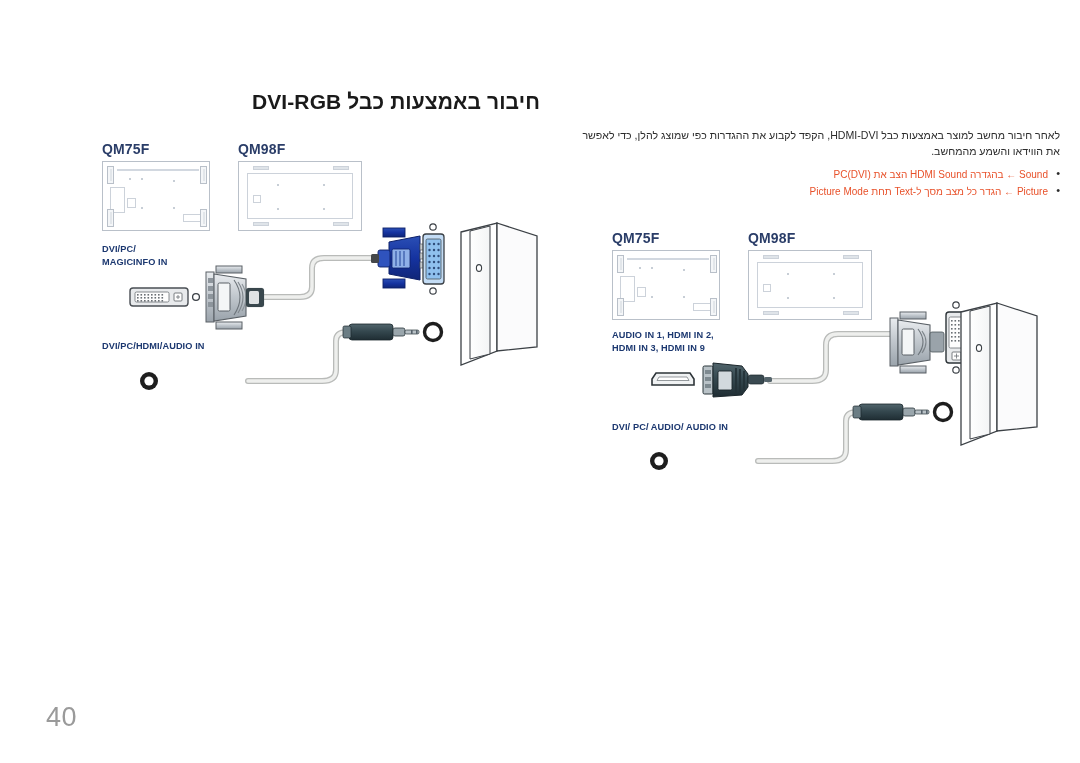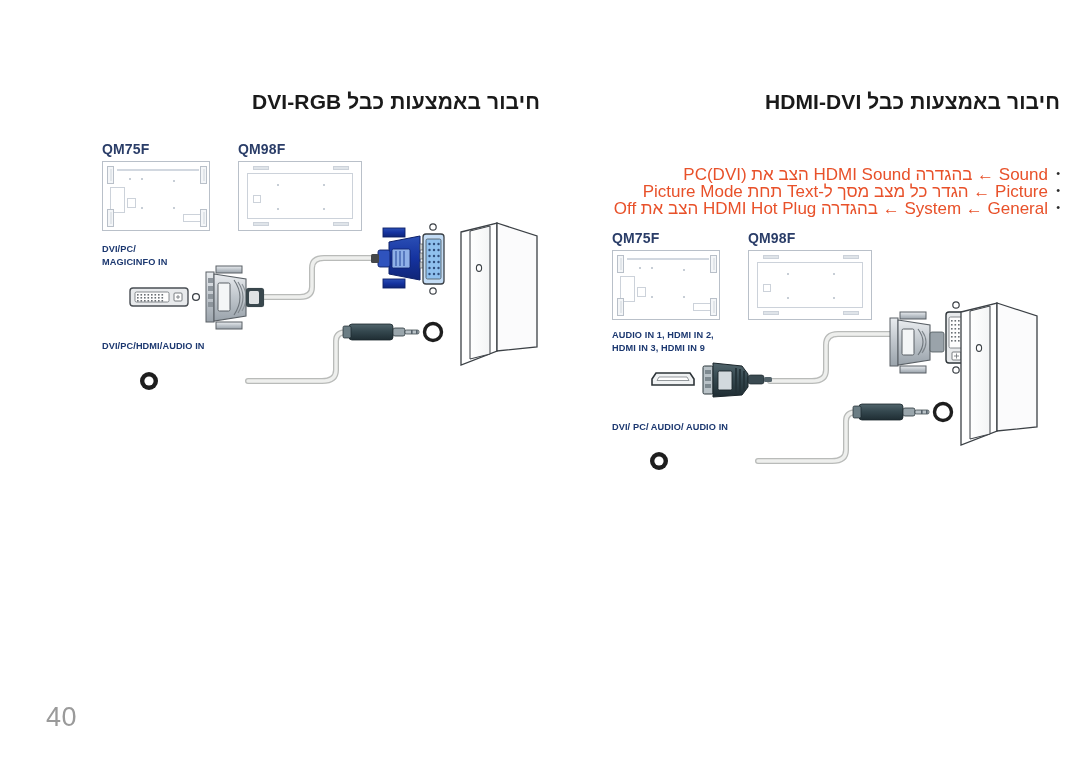--- a/index.html
+++ b/index.html
@@ -64,21 +64,21 @@
     top: 166px;
     right: 0;
     width: 482px;
     direction: rtl;
     text-align: right;
     list-style: none;
     margin: 0;
     padding: 0;
   }
   .bullets li {
-    font-size: 17px;
+    font-size: 10px;
     line-height: 17px;
     color: #e8512a;
     white-space: nowrap;
     position: relative;
     padding-right: 12px;
   }
   .bullets li::before {
     content: "\2022";
     position: absolute;
     right: 0;
@@ -453,25 +453,24 @@
   </div>
 
   <div class="dev-label" style="left:102px; top:143px;">QM75F</div>
   <div class="dev-label" style="left:238px; top:143px;">QM98F</div>
 
   <div class="port-label" style="left:102px; top:243px;">DVI/PC/</div>
   <div class="port-label" style="left:102px; top:256px;">MAGICINFO IN</div>
   <div class="port-label" style="left:102px; top:340px;">DVI/PC/HDMI/AUDIO IN</div>
 
   <div class="panel panel-right">
-    <div class="section-title">חיבור באמצעות כבל HDMI-DVI</div>
+    <div class="intro">לאחר חיבור מחשב למוצר באמצעות כבל HDMI-DVI, הקפד לקבוע את ההגדרות כפי שמוצג להלן, כדי לאפשר את הווידאו והשמע מהמחשב.</div>
     <ul class="bullets">
       <li>Sound ← בהגדרה HDMI Sound הצב את PC(DVI)</li>
       <li>Picture ← הגדר כל מצב מסך ל-Text תחת Picture Mode</li>
-      <li>System ← General ← בהגדרה HDMI Hot Plug הצב את Off</li>
     </ul>
   </div>
 
   <div class="monitor" style="left:612px; top:250px; width:108px; height:70px;">
     <div class="mon-bar" style="left:14px; top:7px; width:82px; height:2px;"></div>
     <div class="mon-block" style="left:7px; top:25px; width:15px; height:26px;"></div>
     <div class="mon-block" style="left:24px; top:36px; width:9px; height:10px;"></div>
     <div class="mon-block" style="left:80px; top:52px; width:18px; height:8px;"></div>
     <div class="mon-dot" style="left:26px; top:16px;"></div>
     <div class="mon-dot" style="left:38px; top:16px;"></div>

